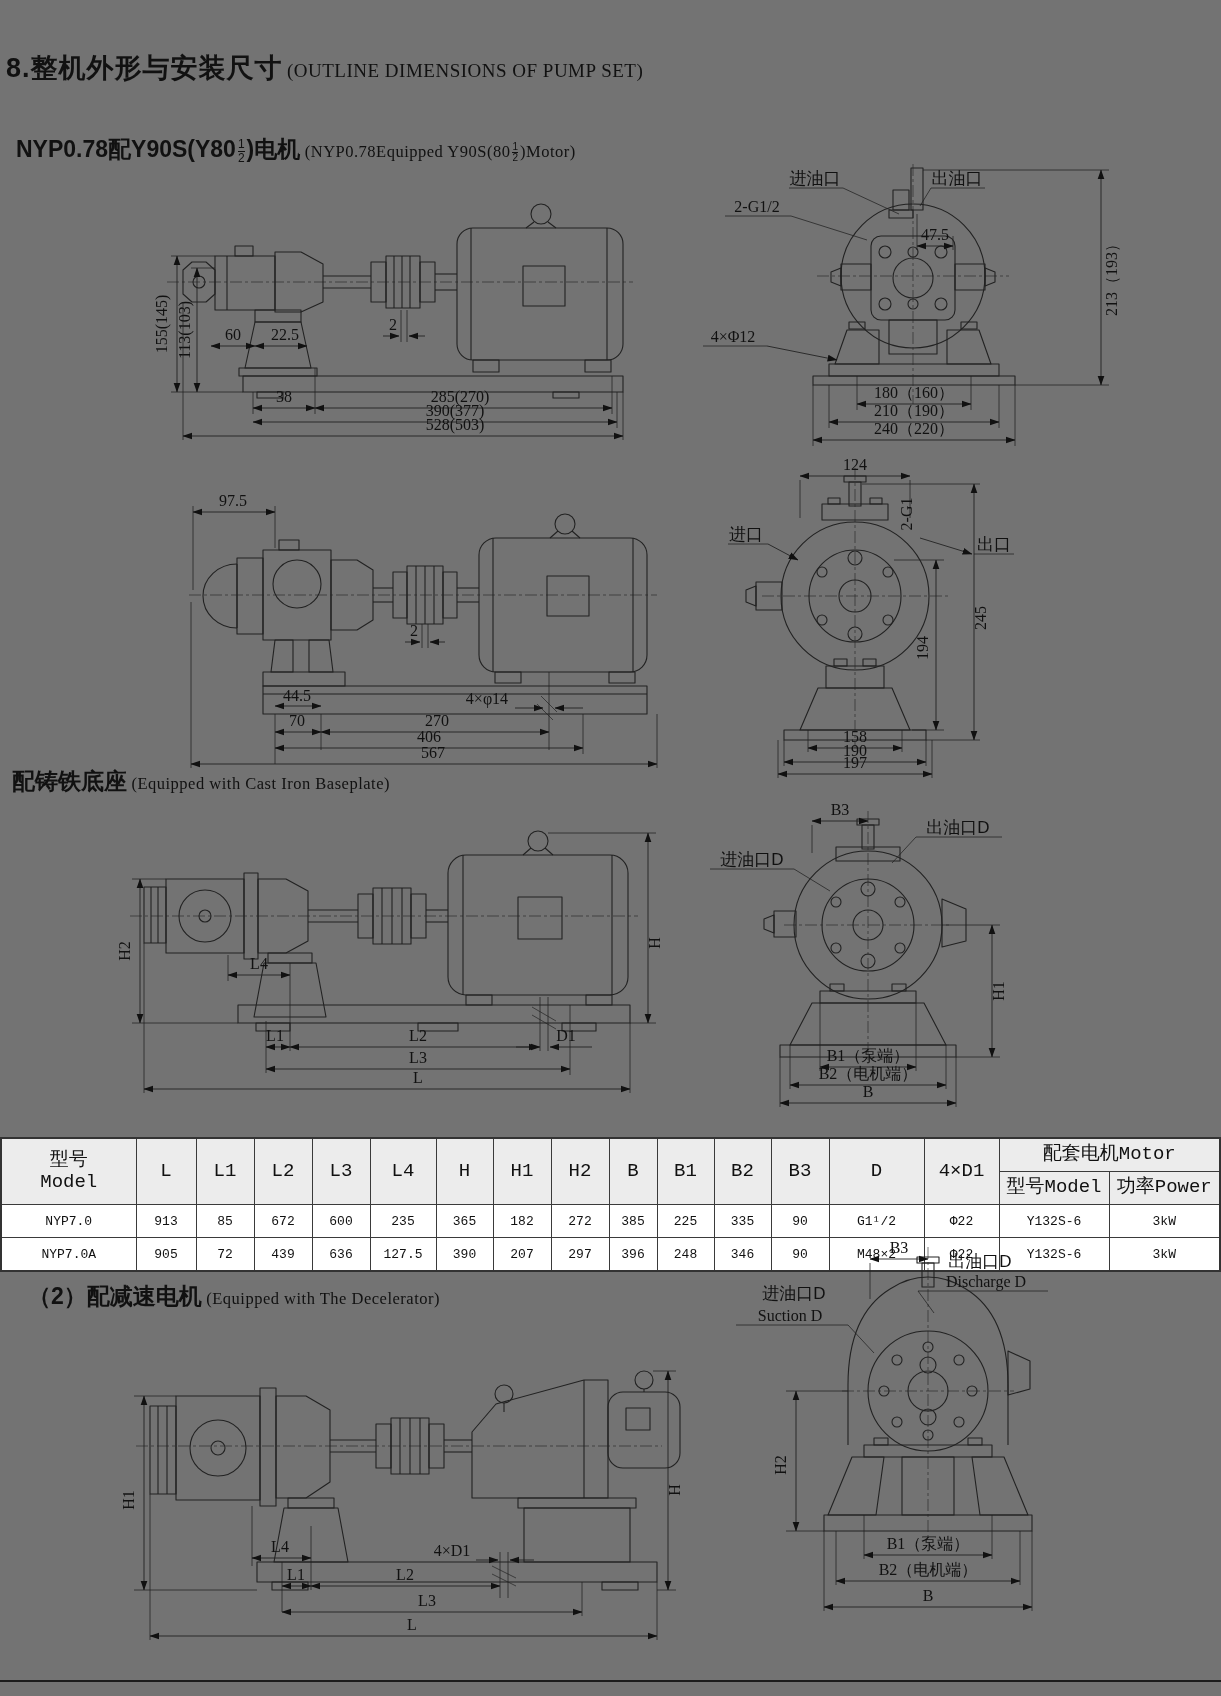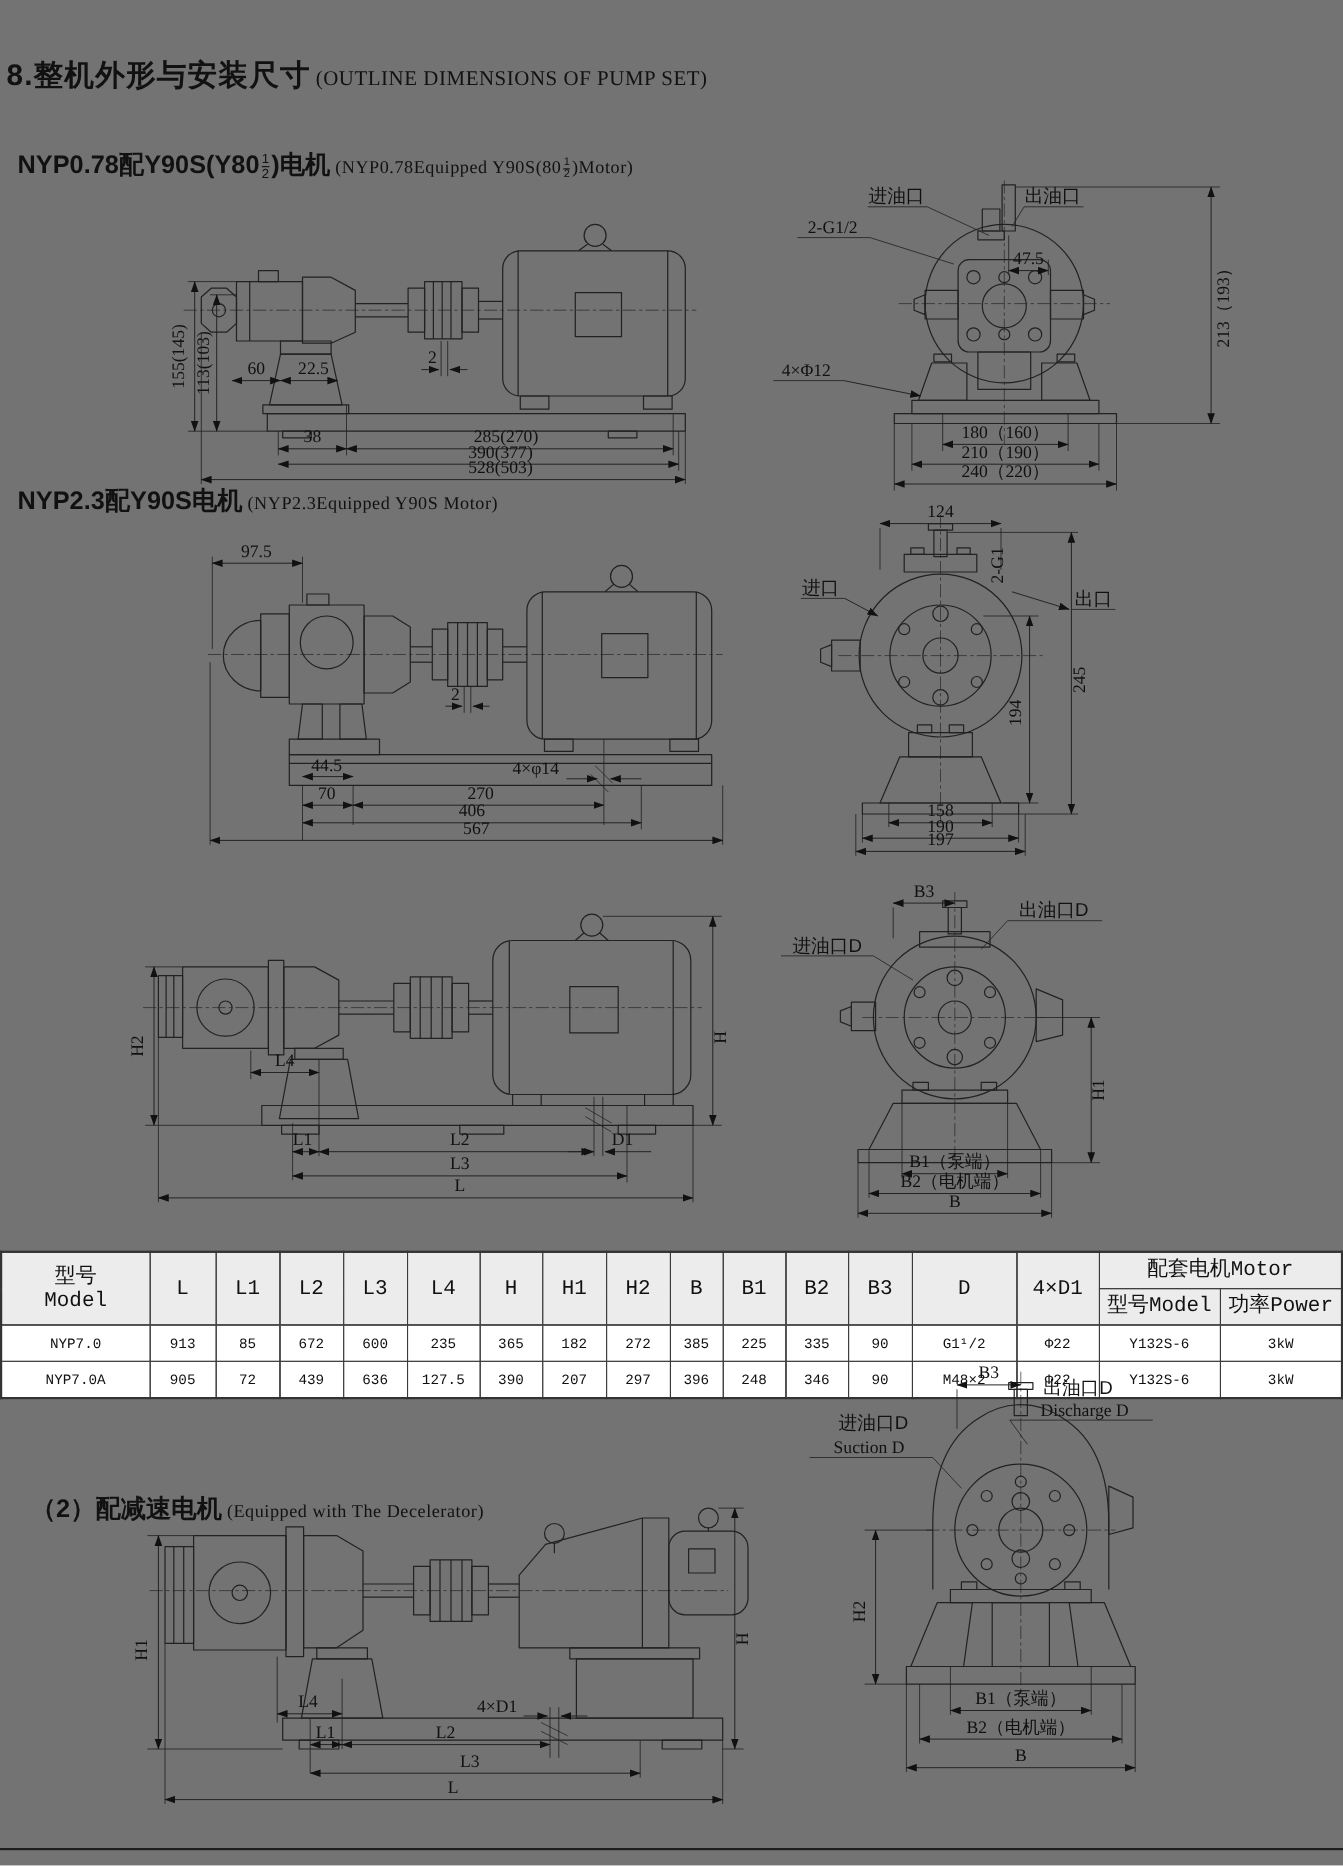--- a/index.html
+++ b/index.html
@@ -175,24 +175,20 @@
         <line class="ext" x1="304" y1="221" x2="304" y2="264"></line>
       <line class="dim" x1="134" y1="258" x2="304" y2="258" marker-start="url(#arw)" marker-end="url(#arw)"></line>
       <text class="dt" x="219" y="252" text-anchor="middle">210（190）</text>
       <line class="ext" x1="118" y1="221" x2="118" y2="282"></line>
         <line class="ext" x1="320" y1="221" x2="320" y2="282"></line>
       <line class="dim" x1="118" y1="276" x2="320" y2="276" marker-start="url(#arw)" marker-end="url(#arw)"></line>
       <text class="dt" x="219" y="270" text-anchor="middle">240（220）</text>
     </g>
   </svg>
 
-  <div class="hd" style="left:16px;top:440px">
-    <span class="s-zh">NYP2.3配Y90S电机</span>
-    <span class="s-en">(NYP2.3Equipped Y90S Motor)</span>
-  </div>
 
   <svg class="drw" style="left:175px;top:468px" width="510" height="300" viewBox="0 0 510 300">
     <line class="cl" x1="14" y1="127" x2="482" y2="127"></line>
     <g class="part">
       <path d="M62,96 a34,32 0 0 0 0,64"></path>
       <line x1="62" y1="96" x2="62" y2="160"></line>
       <rect x="62" y="90" width="26" height="76"></rect>
       <rect x="88" y="82" width="68" height="90"></rect>
       <circle cx="122" cy="116" r="24"></circle>
       <rect x="104" y="72" width="20" height="10"></rect>
@@ -309,20 +305,24 @@
         <line class="ext" x1="204" y1="292" x2="204" y2="318"></line>
       <line class="dim" x1="62" y1="314" x2="204" y2="314" marker-start="url(#arw)" marker-end="url(#arw)"></line>
       <text class="dt" x="133" y="308" text-anchor="middle">190</text>
       <line class="ext" x1="56" y1="292" x2="56" y2="330"></line>
         <line class="ext" x1="210" y1="292" x2="210" y2="330"></line>
       <line class="dim" x1="56" y1="326" x2="210" y2="326" marker-start="url(#arw)" marker-end="url(#arw)"></line>
       <text class="dt" x="133" y="320" text-anchor="middle">197</text>
     </g>
   </svg>
 
+  <div class="hd" style="left:12px;top:766px">
+    <span class="s-zh">配铸铁底座</span>
+    <span class="s-en">(Equipped with Cast Iron Baseplate)</span>
+  </div>
 
   <svg class="drw" style="left:118px;top:793px" width="548" height="300" viewBox="0 0 548 300">
     <line class="cl" x1="12" y1="123" x2="520" y2="123"></line>
     <g class="part">
       <rect x="26" y="94" width="22" height="56"></rect>
       <line x1="33" y1="94" x2="33" y2="150"></line>
         <line x1="40" y1="94" x2="40" y2="150"></line>
       <rect x="48" y="86" width="78" height="74"></rect>
       <circle cx="87" cy="123" r="26"></circle>
         <circle cx="87" cy="123" r="6"></circle>
@@ -522,21 +522,21 @@
         <td>346</td>
         <td>90</td>
         <td>M48×2</td>
         <td>Φ22</td>
         <td>Y132S-6</td>
         <td>3kW</td>
       </tr>
     </tbody>
   </table>
 
-  <div class="hd" style="left:28px;top:1356px">
+  <div class="hd" style="left:28px;top:1281px">
     <span class="s-zh">（2）配减速电机</span>
     <span class="s-en">(Equipped with The Decelerator)</span>
   </div>
 
   <svg class="drw" style="left:122px;top:1300px" width="566" height="345" viewBox="0 0 566 345">
     <line class="cl" x1="14" y1="146" x2="540" y2="146"></line>
     <g class="part">
       <rect x="28" y="106" width="26" height="88"></rect>
       <line x1="36" y1="106" x2="36" y2="194"></line>
         <line x1="45" y1="106" x2="45" y2="194"></line>

